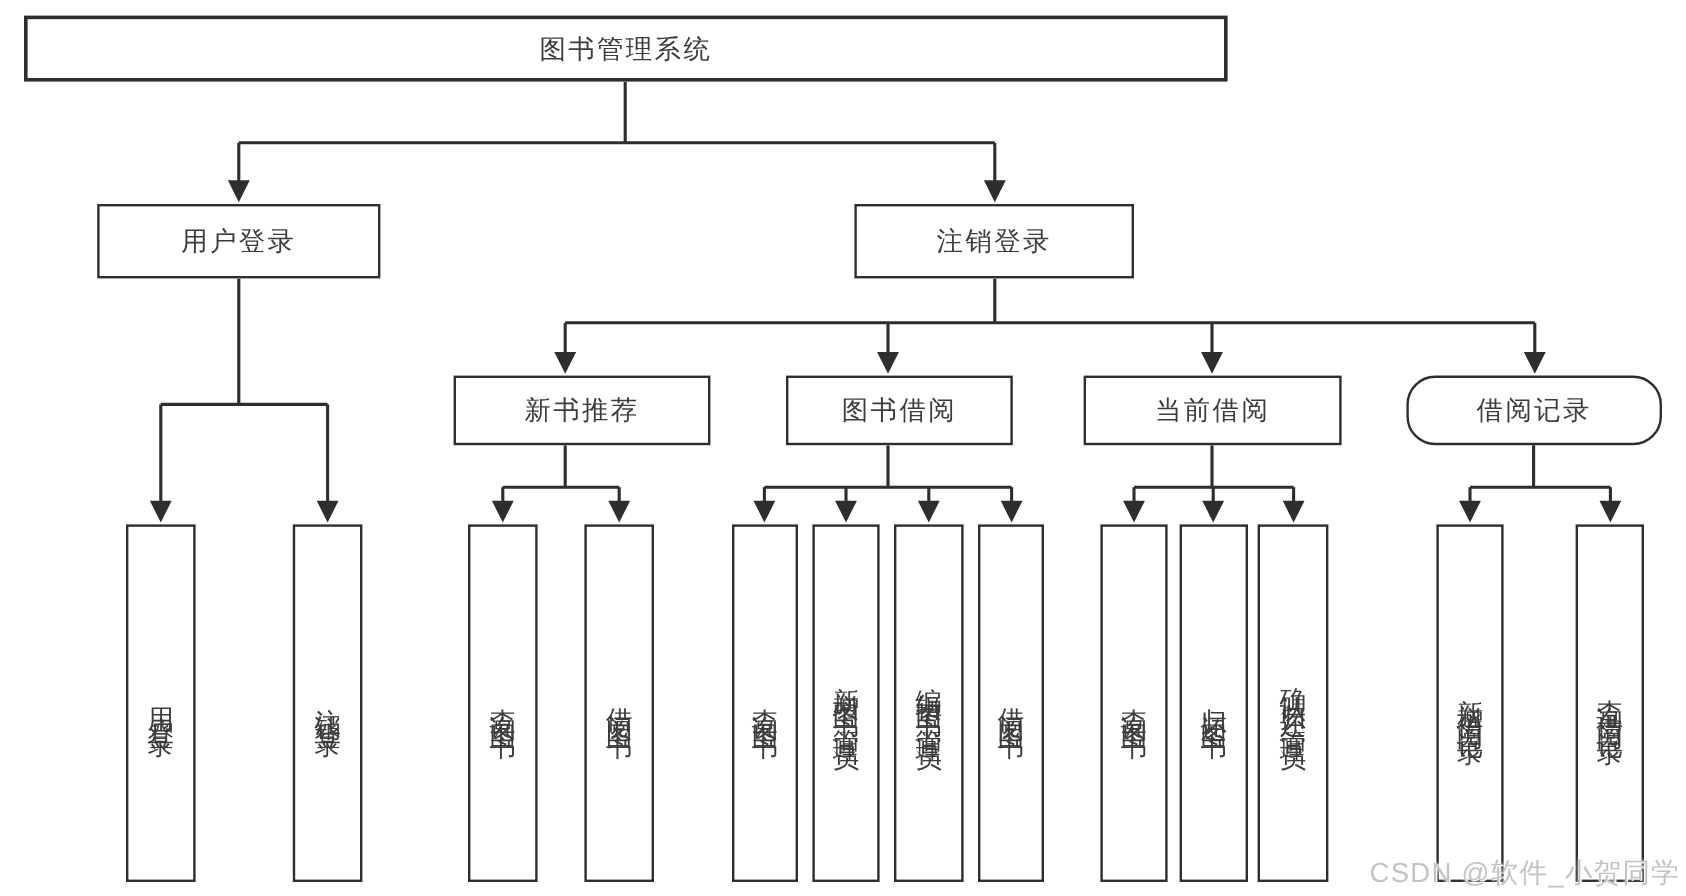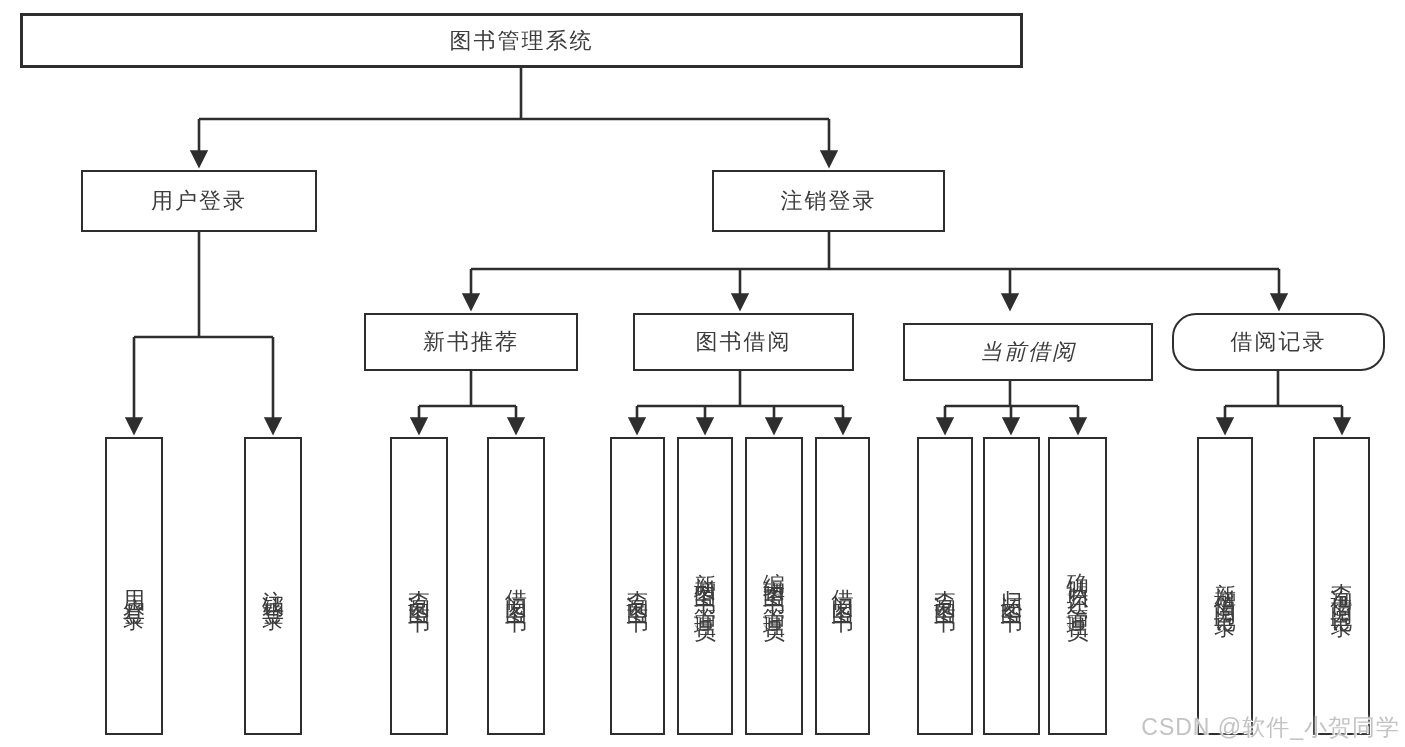--- a/index.html
+++ b/index.html
@@ -103,23 +103,23 @@
     <path class="ln" d="M1278,371 V406 M1225,406 H1342"></path>
     <line class="ln" x1="1225" y1="406" x2="1225" y2="430" marker-end="url(#arw)"></line>
     <line class="ln" x1="1342" y1="406" x2="1342" y2="430" marker-end="url(#arw)"></line>
   </svg>
 
   <div class="node root" style="left:20px; top:13px; width:1003px; height:55px;">图书管理系统</div>
 
   <div class="node" style="left:81px; top:170px; width:236px; height:62px;">用户登录</div>
   <div class="node" style="left:712px; top:170px; width:233px; height:62px;">注销登录</div>
 
-  <div class="node" style="left:364px; top:313px; width:214px; height:58px;">新书推荐</div>
-  <div class="node" style="left:633px; top:313px; width:221px; height:58px;">图书借阅</div>
-  <div class="node" style="left:903px; top:323px; width:250px; height:58px;font-style:italic;">当前借阅</div>
+  <div class="node" style="left:378px; top:313px; width:214px; height:58px;">新书推荐</div>
+  <div class="node" style="left:655px; top:313px; width:189px; height:58px;">图书借阅</div>
+  <div class="node" style="left:903px; top:313px; width:215px; height:58px;">当前借阅</div>
   <div class="node" style="left:1172px; top:313px; width:213px; height:58px;border-radius:24px;">借阅记录</div>
 
   <div class="node vnode" style="left:105px; top:437px; width:58px; height:298px;">用户登录</div>
   <div class="node vnode" style="left:244px; top:437px; width:58px; height:298px;">注销登录</div>
 
   <div class="node vnode" style="left:390px; top:437px; width:58px; height:298px;">查询图书</div>
   <div class="node vnode" style="left:487px; top:437px; width:58px; height:298px;">借阅图书</div>
 
   <div class="node vnode" style="left:610px; top:437px; width:55px; height:298px;">查询图书</div>
   <div class="node vnode" style="left:677px; top:437px; width:56px; height:298px;">新增图书（管理员）</div>

